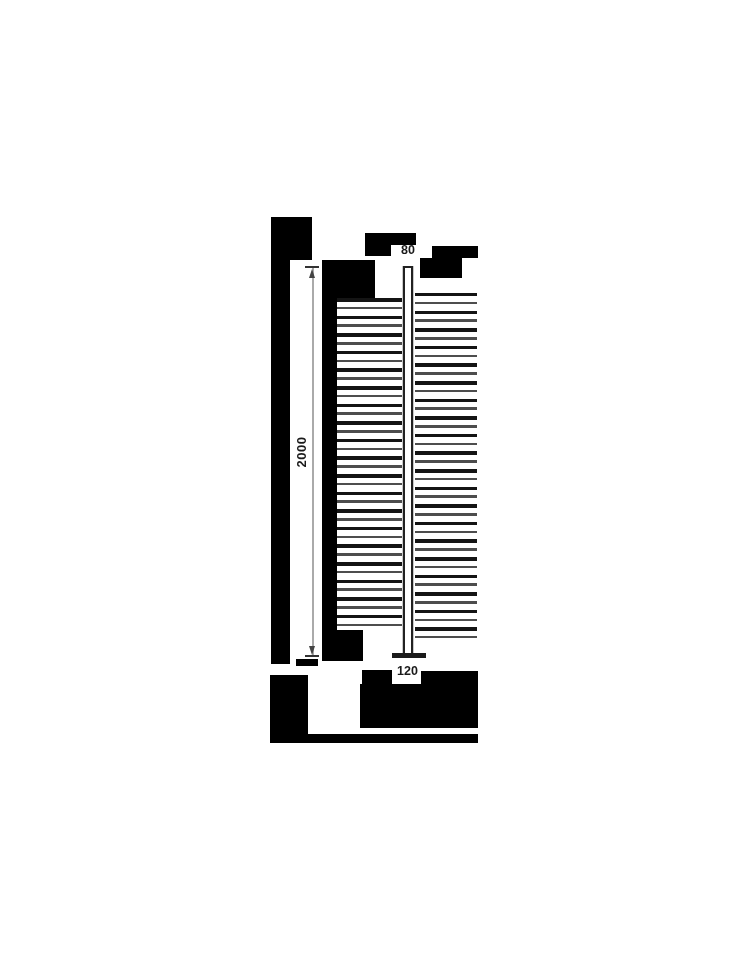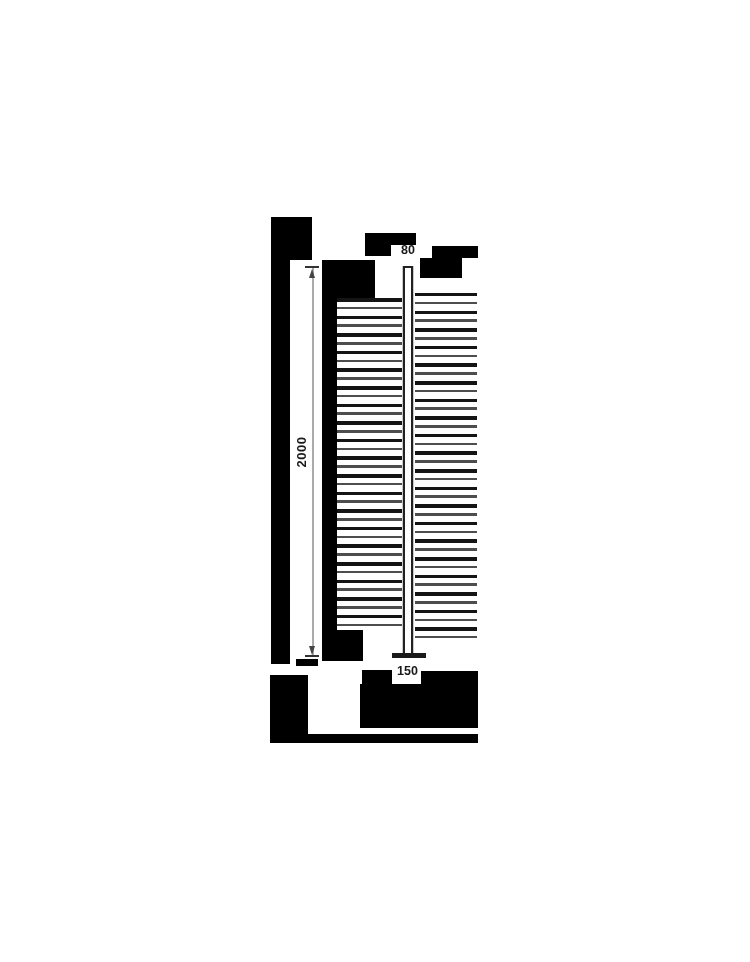--- a/index.html
+++ b/index.html
@@ -126,15 +126,15 @@
 
   <div class="dim-line"></div>
   <div class="dim-tick dim-tick-top"></div>
   <div class="dim-tick dim-tick-bottom"></div>
   <div class="dim-arrow dim-arrow-up"></div>
   <div class="dim-arrow dim-arrow-down"></div>
   <div class="dim-label label-2000">2000</div>
 
   <div class="dim-label label-80">80</div>
 
-  <div class="dim-label label-150">150</div>
+  <div class="dim-label label-150">120</div>
 
 </div>
 
 </body></html>

